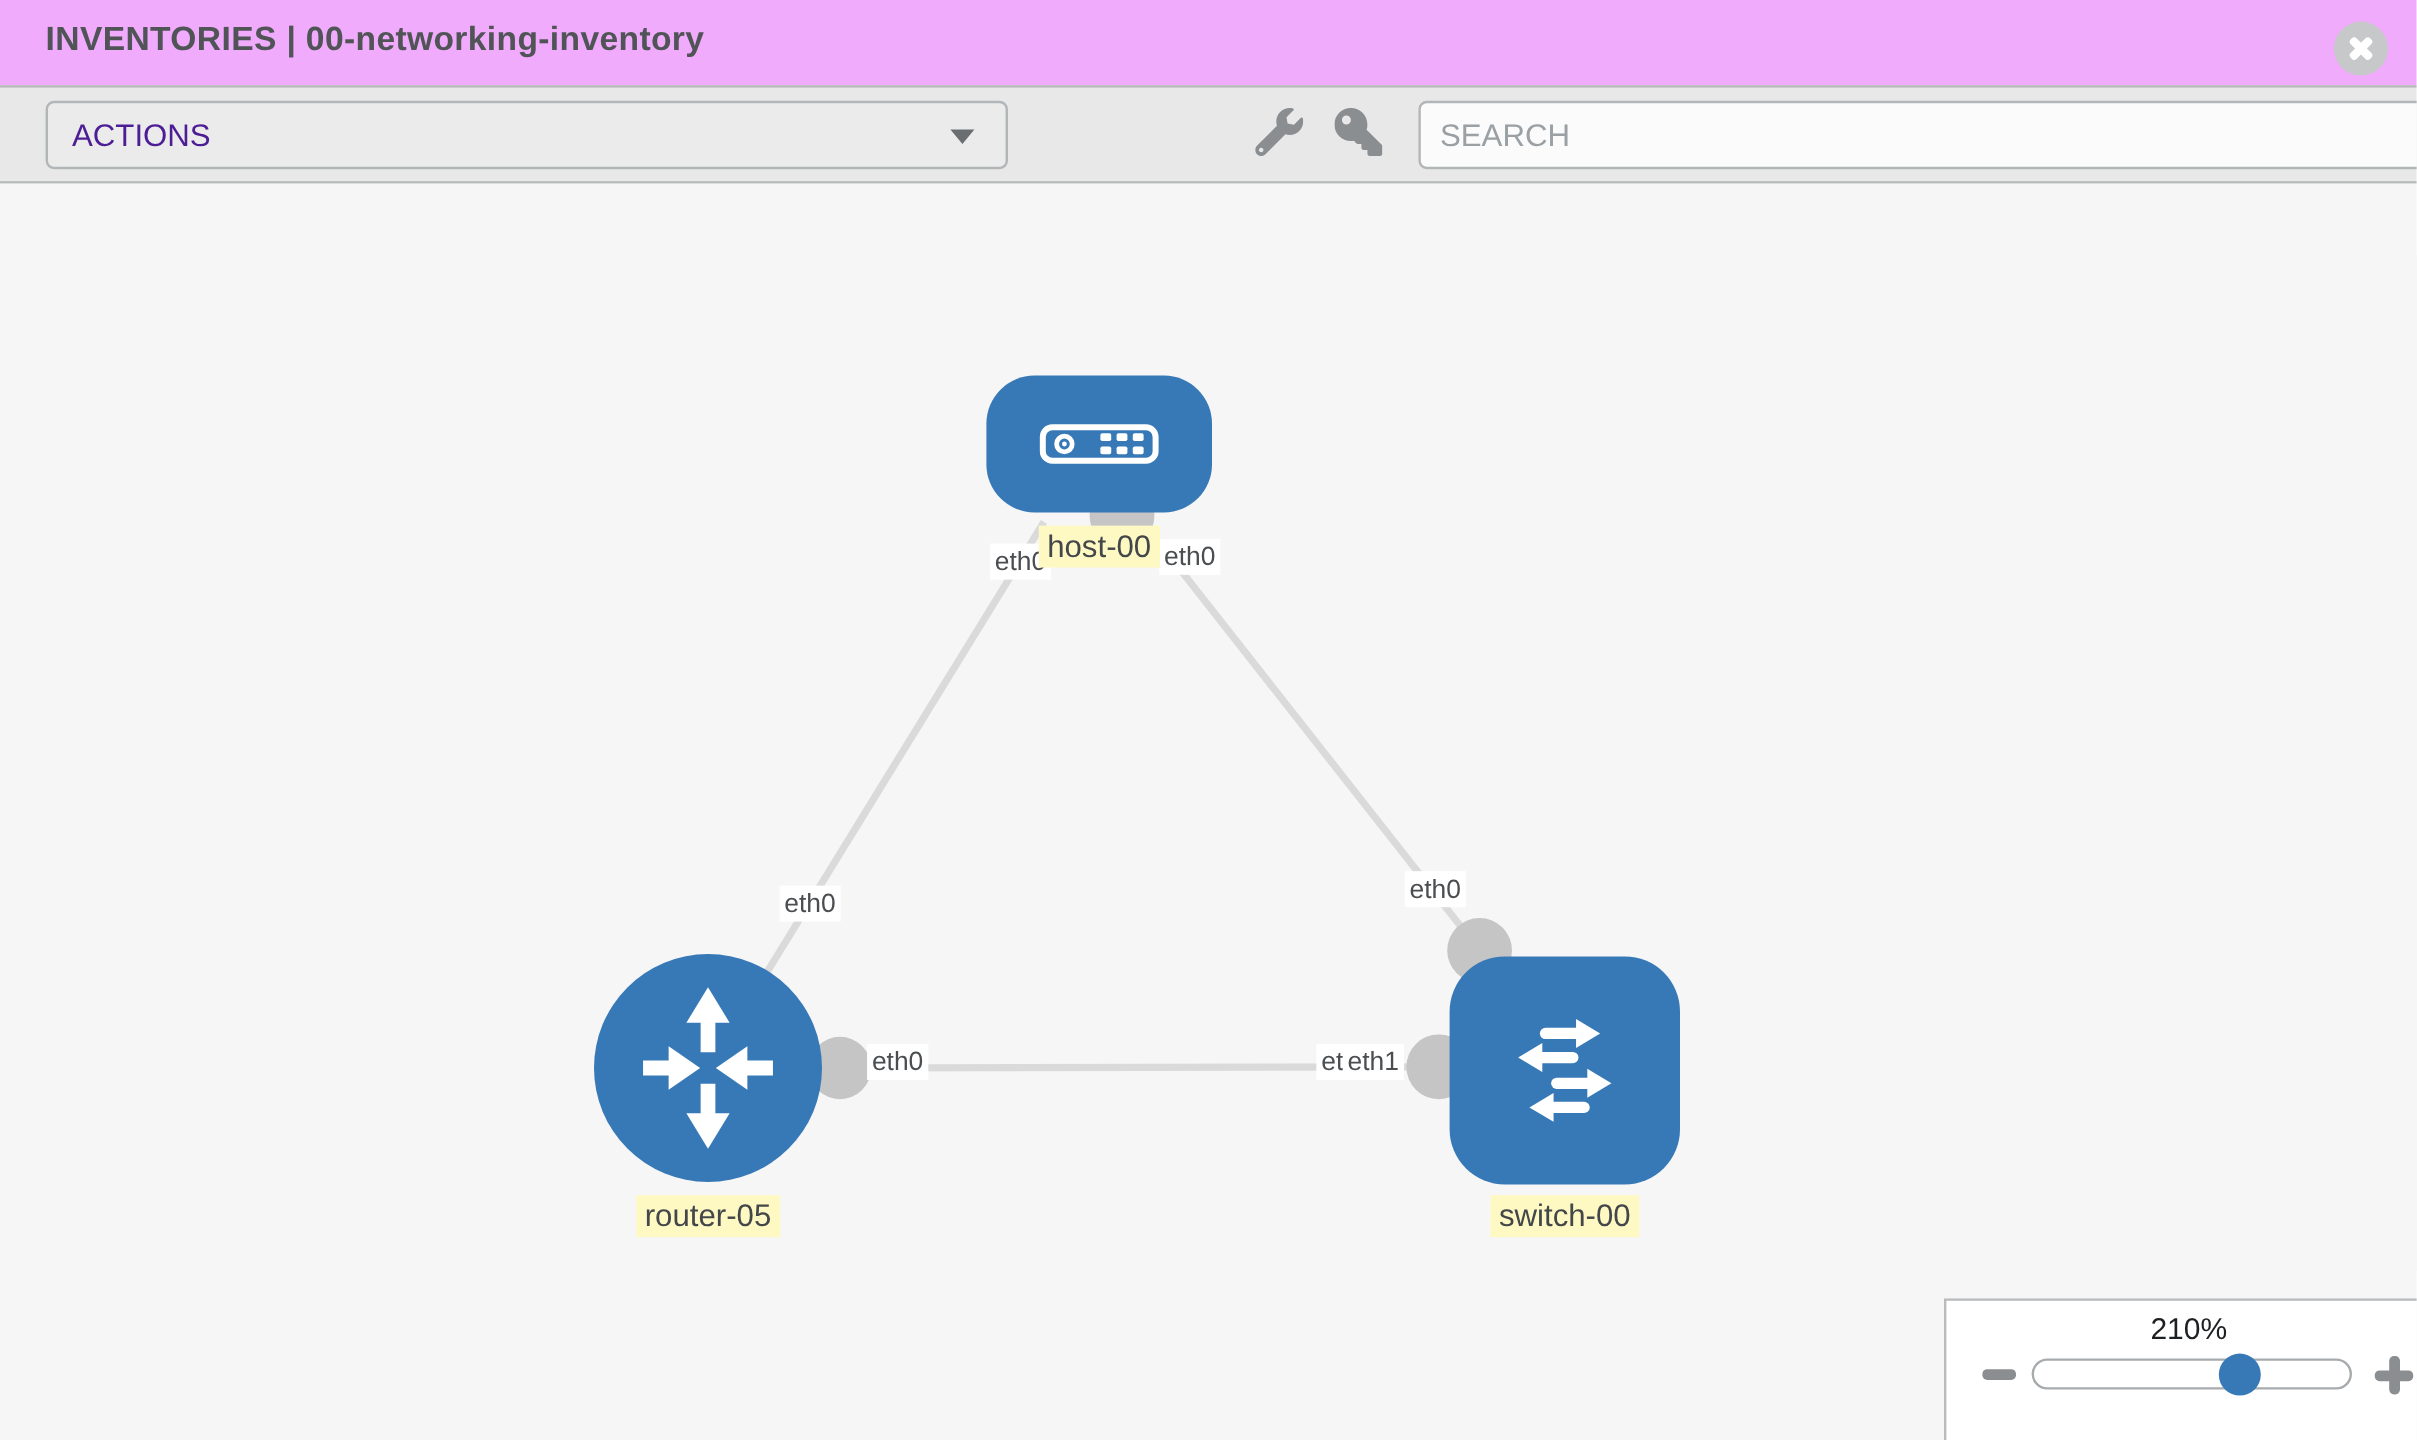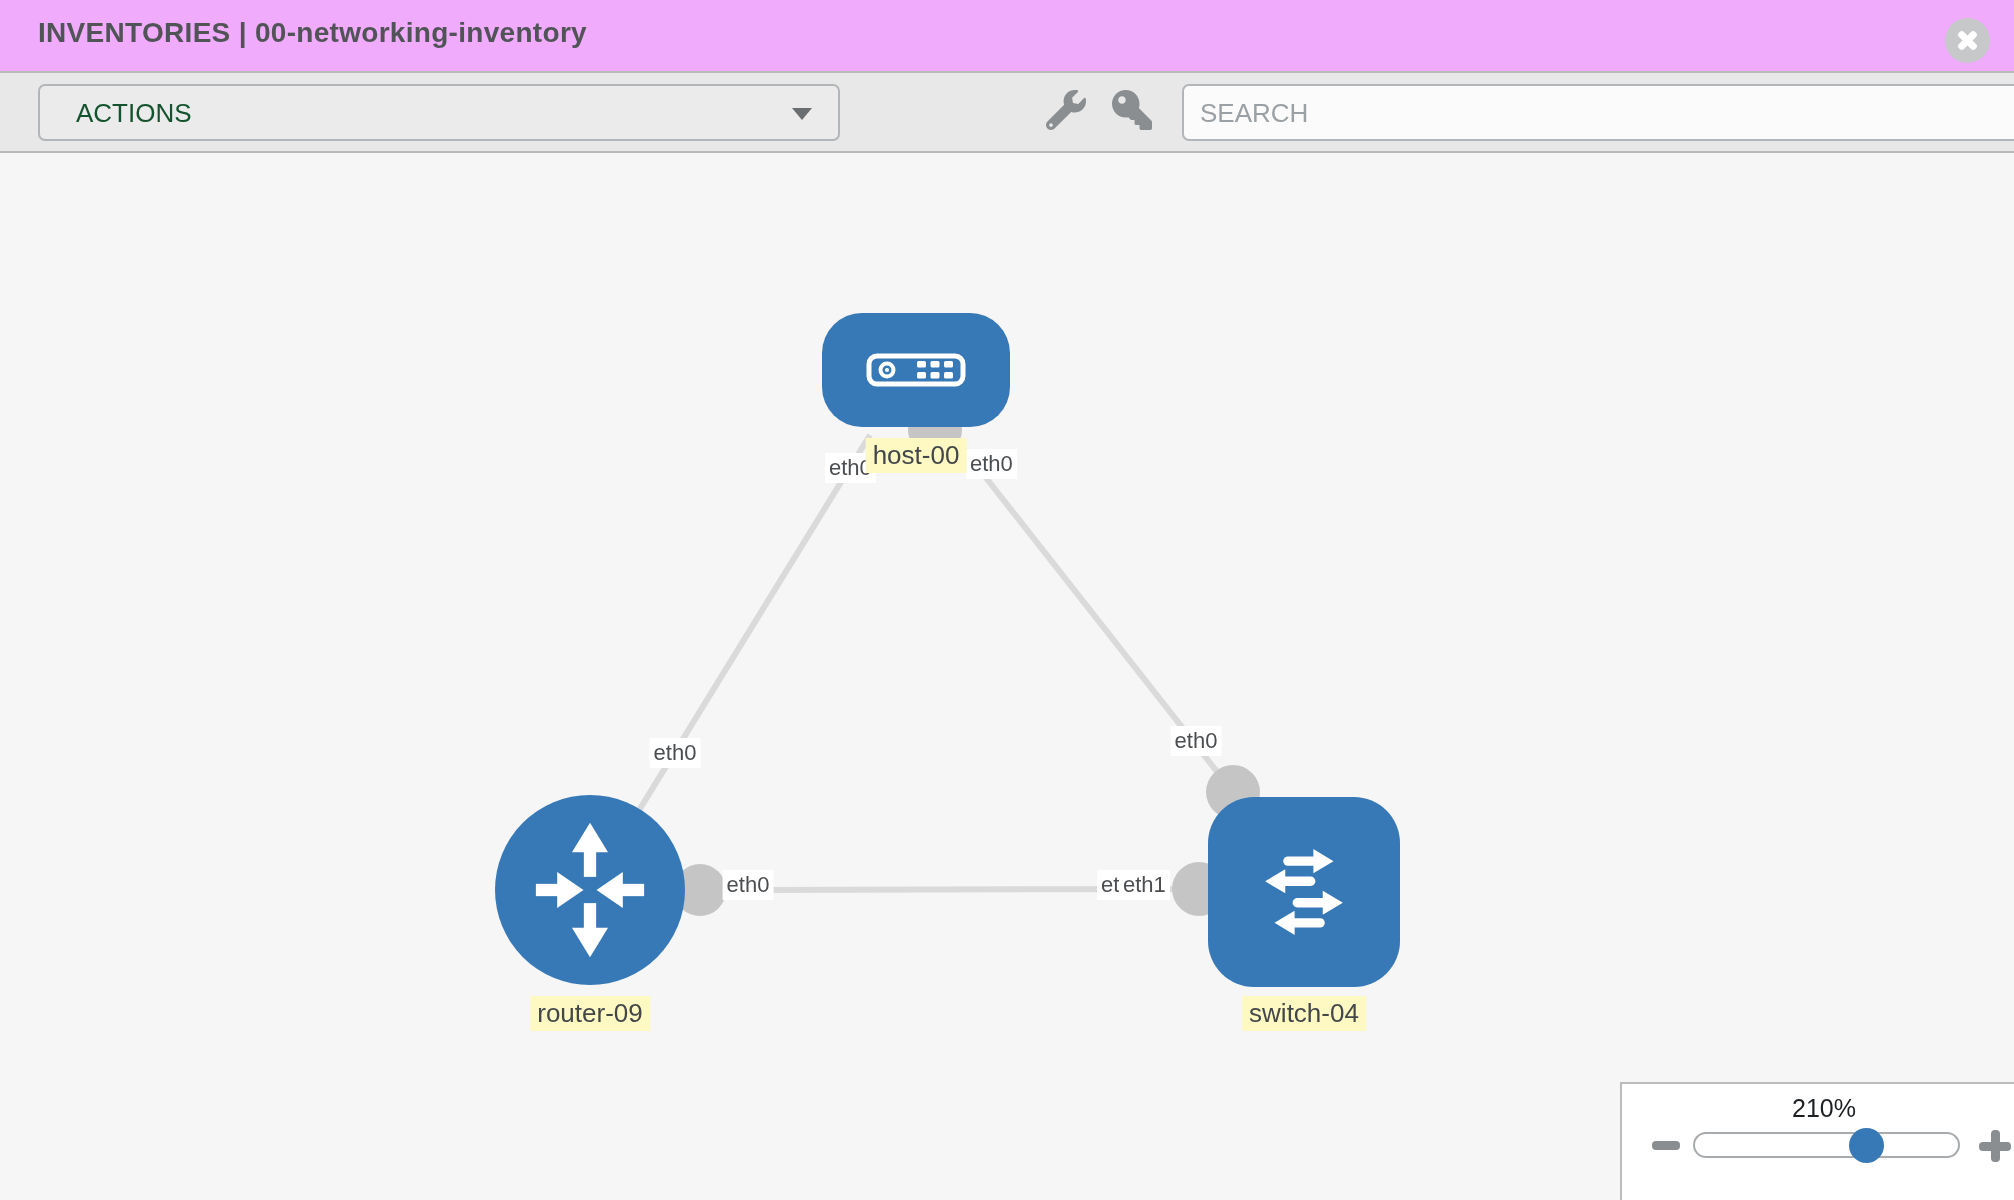--- a/index.html
+++ b/index.html
@@ -16,21 +16,21 @@
   .close-x::before,.close-x::after{content:"";position:absolute;left:11px;top:19px;width:23px;height:7px;
              border-radius:3px;background:#ffffff;}
   .close-x::before{transform:rotate(45deg);}
   .close-x::after{transform:rotate(-45deg);}
 
   
   .toolbar{position:absolute;left:0;top:71px;width:2014px;height:82px;background:#e8e8e8;
            border-top:2px solid #b7b9bb;border-bottom:2px solid #b7b9bb;box-sizing:border-box;}
   .actions-select{position:absolute;left:38px;top:84px;width:802px;height:57px;background:#ebebeb;
            border:2px solid #b3b6b8;border-radius:7px;box-sizing:border-box;cursor:pointer;}
-  .actions-label{position:absolute;left:36px;top:12px;font-size:26px;color:#14532d;}
+  .actions-label{position:absolute;left:20px;top:12px;font-size:26px;color:#4c1d95;}
   .caret-down{position:absolute;width:0;height:0;border-left:10px solid transparent;
            border-right:10px solid transparent;border-top:12px solid #6a6e71;}
   .actions-caret{right:26px;top:22px;}
   .tool-icon{position:absolute;top:90px;width:40px;height:40px;color:#8a8e91;}
   .wrench{left:1046px;}
   .key{left:1112px;}
   .search-box{position:absolute;left:1182px;top:84px;width:880px;height:57px;background:#fbfbfb;
            border:2px solid #b3b6b8;border-radius:7px;box-sizing:border-box;}
   .search-input{position:absolute;left:14px;top:4px;width:700px;height:44px;border:none;outline:none;
            background:transparent;font-family:"Liberation Sans",sans-serif;font-size:26px;color:#5a5e61;}
@@ -170,22 +170,22 @@
 
   <span class="iface if-host-left">eth0</span>
   <span class="iface if-host-right">eth0</span>
   <span class="iface centered if-router-top">eth0</span>
   <span class="iface centered if-switch-top">eth0</span>
   <span class="iface centered if-router-mid">eth0</span>
   <span class="iface if-switch-mid-under">eth0</span>
   <span class="iface if-switch-mid">eth1</span>
 
   <span class="node-label lbl-host">host-00</span>
-  <span class="node-label lbl-router">router-09</span>
-  <span class="node-label lbl-switch">switch-04</span>
+  <span class="node-label lbl-router">router-05</span>
+  <span class="node-label lbl-switch">switch-00</span>
 
   <div class="zoom-panel">
     <div class="zoom-value">210%</div>
     <div class="zoom-minus"></div>
     <div class="zoom-track"></div>
     <div class="zoom-thumb"></div>
     <div class="zoom-plus"></div>
   </div>
 
 </div>

